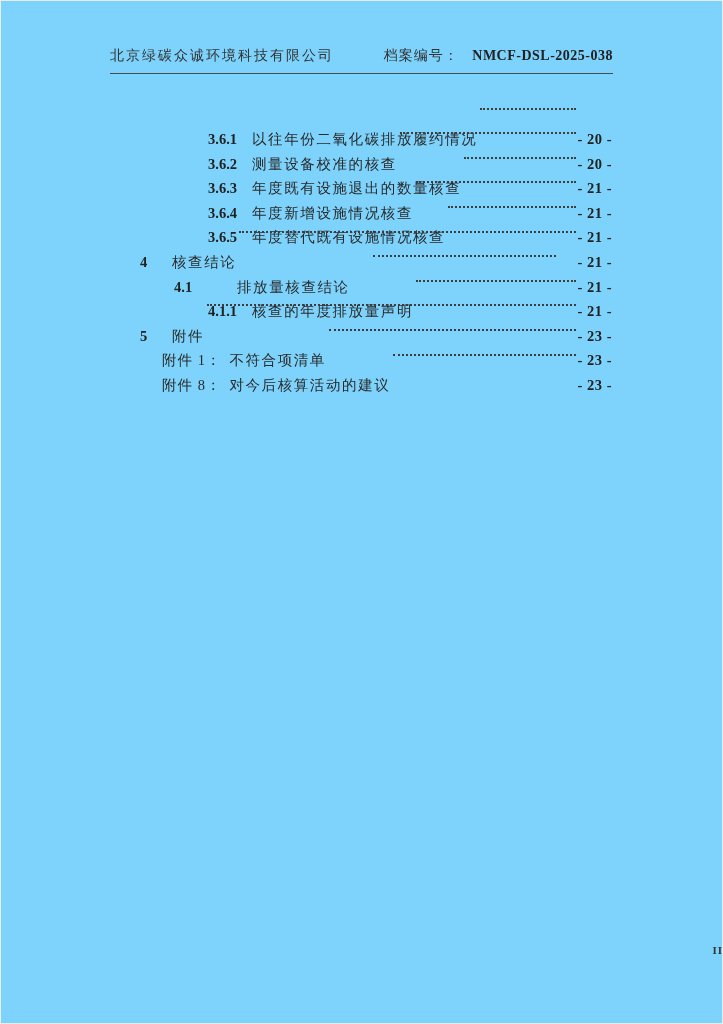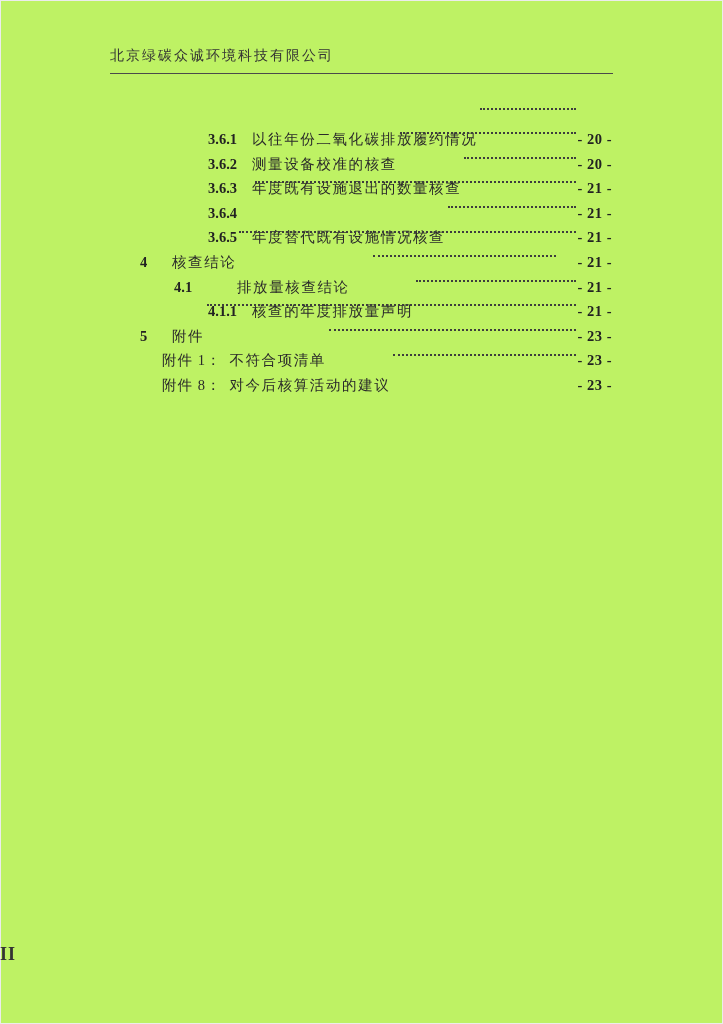--- a/index.html
+++ b/index.html
@@ -1,17 +1,17 @@
 <!DOCTYPE html>
 <html><head>
 <meta charset="utf-8">
 <style>
   html,body{margin:0;padding:0;background:#fff;}
   .page{
-    position:relative;width:723px;height:1024px;background:#bef264;
+    position:relative;width:723px;height:1024px;background:#7dd3fc;
     font-family:"Liberation Serif","DejaVu Serif",serif;color:#1c1c1c;
     box-shadow:inset 0 0 0 1px #ececec;overflow:hidden;
   }
   
   .header{
     position:absolute;top:47px;left:110px;width:503px;
     display:flex;justify-content:space-between;align-items:baseline;
     border-bottom:1.2px solid #4a4a4a;padding-bottom:8px;
     font-size:14px;
   }
@@ -35,31 +35,35 @@
   .l2a{padding-left:52px;text-align:right;}
   .l2a .num{font-weight:normal;margin-right:8px;letter-spacing:1px;color:#2a2a2a;}
   .title{flex:0 0 auto;letter-spacing:1.6px;color:#2a2a2a;}
   .leader{
     flex:1 1 auto;min-width:12px;align-self:flex-end;
     border-bottom:2px dotted #3d3d3d;margin:0 2px 6px 3px;height:0;
   }
   .pageno{flex:0 0 auto;font-weight:bold;letter-spacing:.5px;color:#222;}
   
   .footer{
-    position:absolute;top:944px;left:0;width:723px;text-align:left;
-    font-size:18px;font-weight:bold;color:#333;letter-spacing:1px;
+    position:absolute;top:944px;left:0;width:723px;text-align:right;
+    font-size:11px;font-weight:bold;color:#333;letter-spacing:1px;
   }
 </style>
 </head>
 <body>
 
 <div class="page">
 
   <div class="header">
     <span class="company">北京绿碳众诚环境科技有限公司</span>
+    <span class="fileno">
+      <span class="fileno-label">档案编号：</span>
+      <span class="fileno-value">NMCF-DSL-2025-038</span>
+    </span>
   </div>
 
   <div class="toc">
     <div class="toc-row l3">
       <span class="num">3.6.1</span>
       <span class="title">以往年份二氧化碳排放履约情况</span>
       <span class="leader"></span>
       <span class="pageno">- 20 -</span>
     </div>
     <div class="toc-row l3">
@@ -69,20 +73,21 @@
       <span class="pageno">- 20 -</span>
     </div>
     <div class="toc-row l3">
       <span class="num">3.6.3</span>
       <span class="title">年度既有设施退出的数量核查</span>
       <span class="leader"></span>
       <span class="pageno">- 21 -</span>
     </div>
     <div class="toc-row l3">
       <span class="num">3.6.4</span>
+      <span class="title">年度新增设施情况核查</span>
       <span class="leader"></span>
       <span class="pageno">- 21 -</span>
     </div>
     <div class="toc-row l3">
       <span class="num">3.6.5</span>
       <span class="title">年度替代既有设施情况核查</span>
       <span class="leader"></span>
       <span class="pageno">- 21 -</span>
     </div>
     <div class="toc-row l1">

